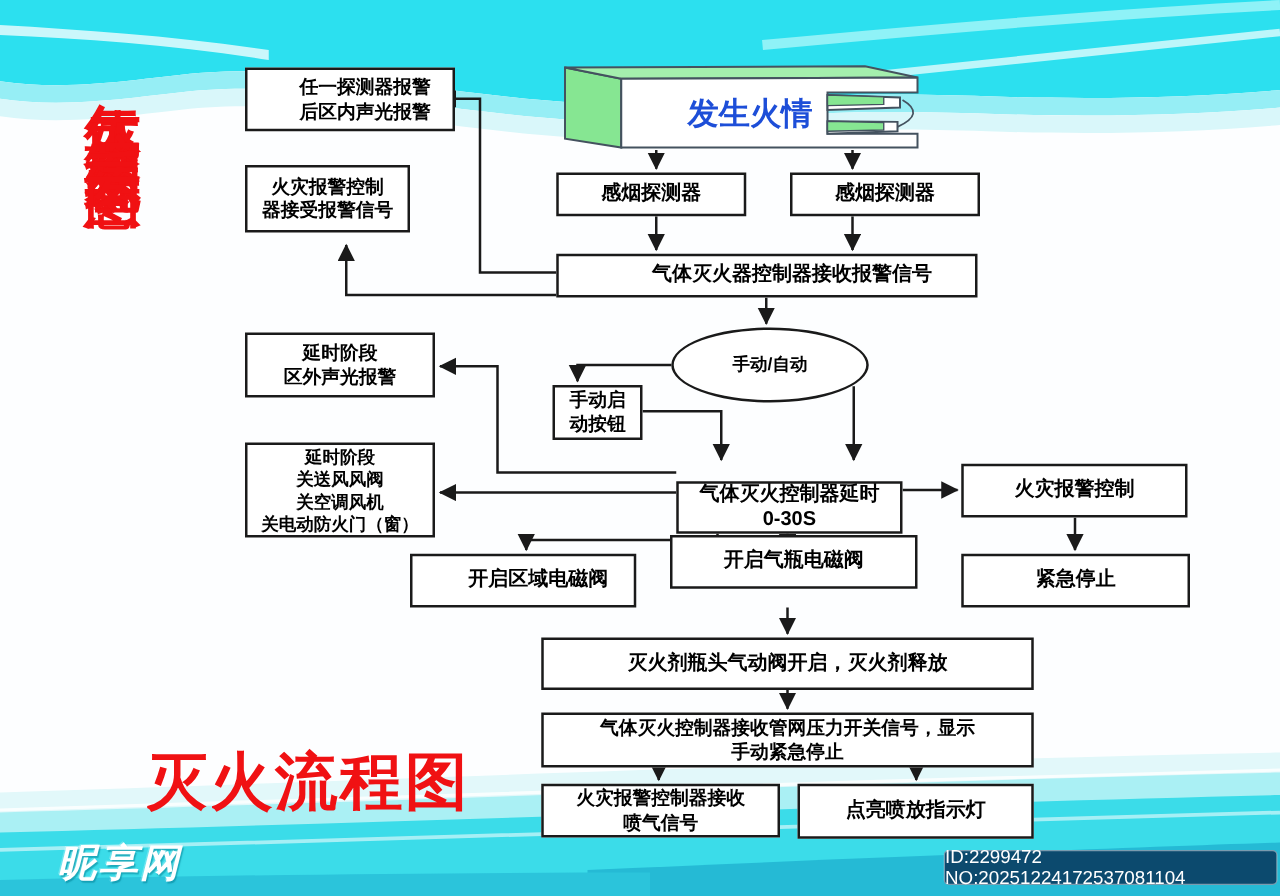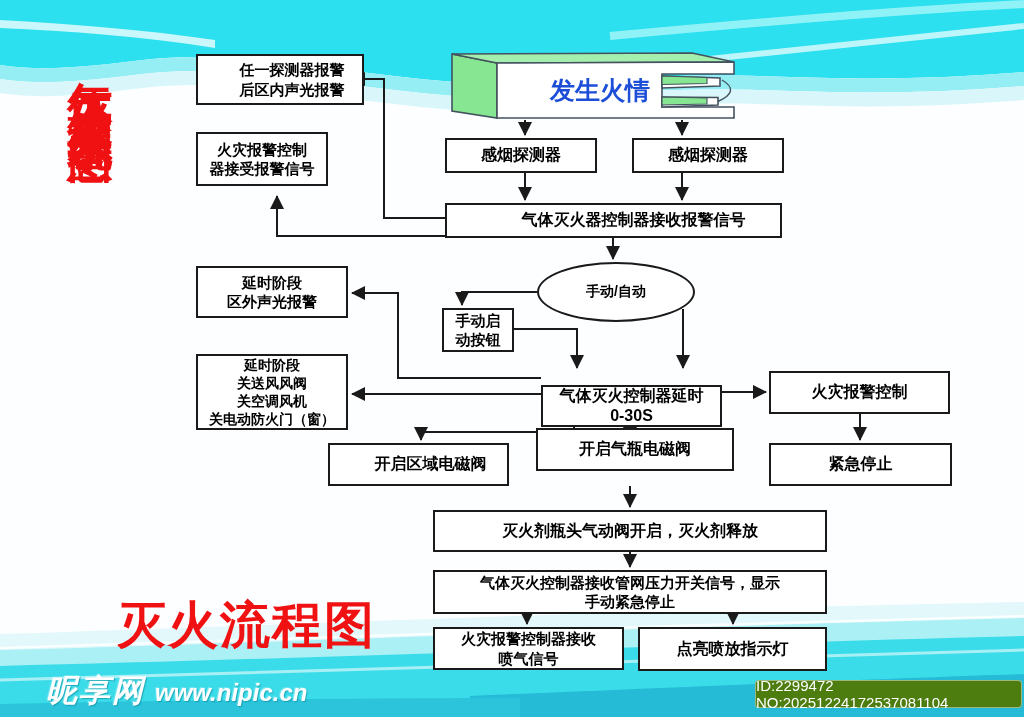--- a/index.html
+++ b/index.html
@@ -40,21 +40,21 @@
   .wm{
     position:absolute;left:14px;top:670px;display:flex;align-items:baseline;gap:10px;
     color:#fff;font-weight:bold;font-style:italic;
     text-shadow:1px 1px 1px rgba(0,130,150,.55), -1px -1px 0 rgba(255,255,255,.25);
     margin-left:32px;
   }
   .wm .site{font-size:31px;letter-spacing:2px;}
   .wm .url{font-size:24px;}
   .id-badge{
     position:absolute;left:755px;top:680px;width:267px;height:28px;
-    background:#4d7c0f;border:1px solid rgba(255,255,255,.45);border-radius:4px;
+    background:#0c4a6e;border:1px solid rgba(255,255,255,.45);border-radius:4px;
     color:#fff;font-size:15px;display:flex;align-items:center;justify-content:center;
     box-sizing:border-box;
   }
 </style>
 </head>
 <body>
 
 <div class="stage">
 
   <svg id="bg-top" class="bg-svg" width="1024" height="140" viewBox="0 0 1024 140">
@@ -147,17 +147,16 @@
   <div class="node" style="left:536px;top:428px;width:198px;height:43px;">开启气瓶电磁阀</div>
   <div class="node" style="left:433px;top:510px;width:394px;height:42px;">灭火剂瓶头气动阀开启，灭火剂释放</div>
   <div class="node small" style="left:433px;top:570px;width:394px;height:44px;">气体灭火控制器接收管网压力开关信号，显示
 手动紧急停止</div>
   <div class="node small" style="left:433px;top:627px;width:191px;height:43px;">火灾报警控制器接收
 喷气信号</div>
   <div class="node" style="left:638px;top:627px;width:189px;height:44px;">点亮喷放指示灯</div>
 
   <div class="wm">
     <span class="site">昵享网</span>
-    <span class="url">www.nipic.cn</span>
   </div>
   <div class="id-badge">ID:2299472 NO:20251224172537081104</div>
 
 </div>
 
 </body></html>

